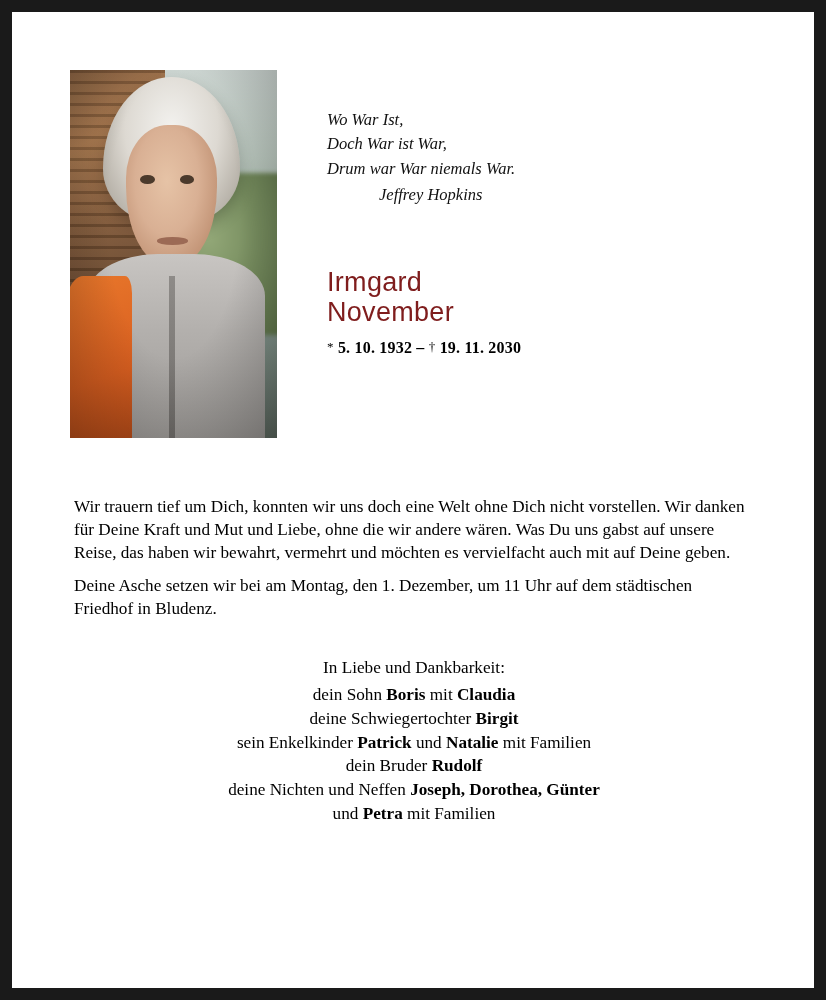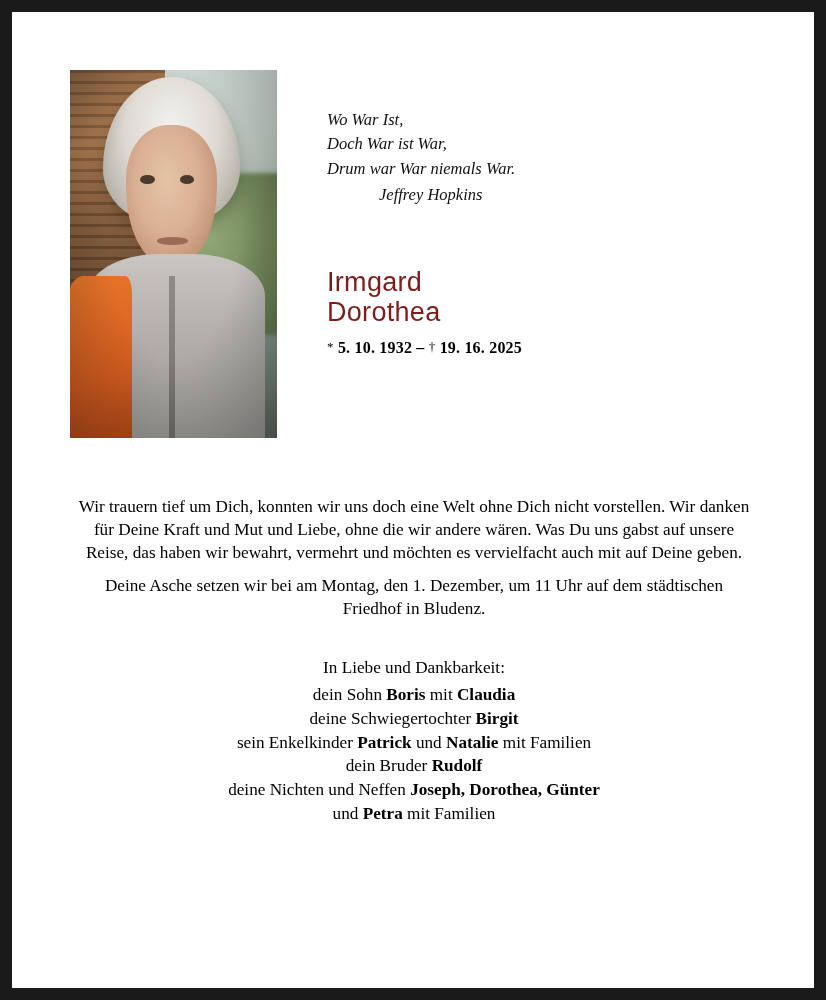--- a/index.html
+++ b/index.html
@@ -174,21 +174,20 @@
   }
   .body-text {
     padding: 58px 60px 0 62px;
     font-family: "Liberation Serif", serif;
     font-size: 17.2px;
     line-height: 1.33;
     text-align: left;
   }
   .body-text p {
     margin: 0 0 4px 0;
-    text-align: center;
   }
   .body-text p.para-gap {
     margin-top: 10px;
   }
   .family {
     margin-top: 36px;
     text-align: center;
     font-family: "Liberation Serif", serif;
     font-size: 17.2px;
     line-height: 1.38;
@@ -232,27 +231,27 @@
       <div class="verse-col">
         <div class="verse">
           <div>Wo War Ist,</div>
           <div>Doch War ist War,</div>
           <div>Drum war War niemals War.</div>
           <span class="author">Jeffrey Hopkins</span>
         </div>
 
         <div class="name-block">
           <div class="name">Irmgard</div>
-          <div class="name">Dorothea</div>
+          <div class="name">November</div>
           <div class="dates">
             <span class="sym">*</span>
             <span>5. 10. 1932</span>
             <span>–</span>
             <span class="sym">†</span>
-            <span>19. 16. 2025</span>
+            <span>19. 11. 2030</span>
           </div>
         </div>
       </div>
     </div>
 
     <div class="body-text">
       <p>Wir trauern tief um Dich, konnten wir uns doch eine Welt ohne Dich nicht vorstellen. Wir danken für Deine Kraft und Mut und Liebe, ohne die wir andere wären. Was Du uns gabst auf unsere Reise, das haben wir bewahrt, vermehrt und möchten es vervielfacht auch mit auf Deine geben.</p>
       <p class="para-gap">Deine Asche setzen wir bei am Montag, den 1. Dezember, um 11 Uhr auf dem städtischen Friedhof in Bludenz.</p>
 
       <div class="family">

